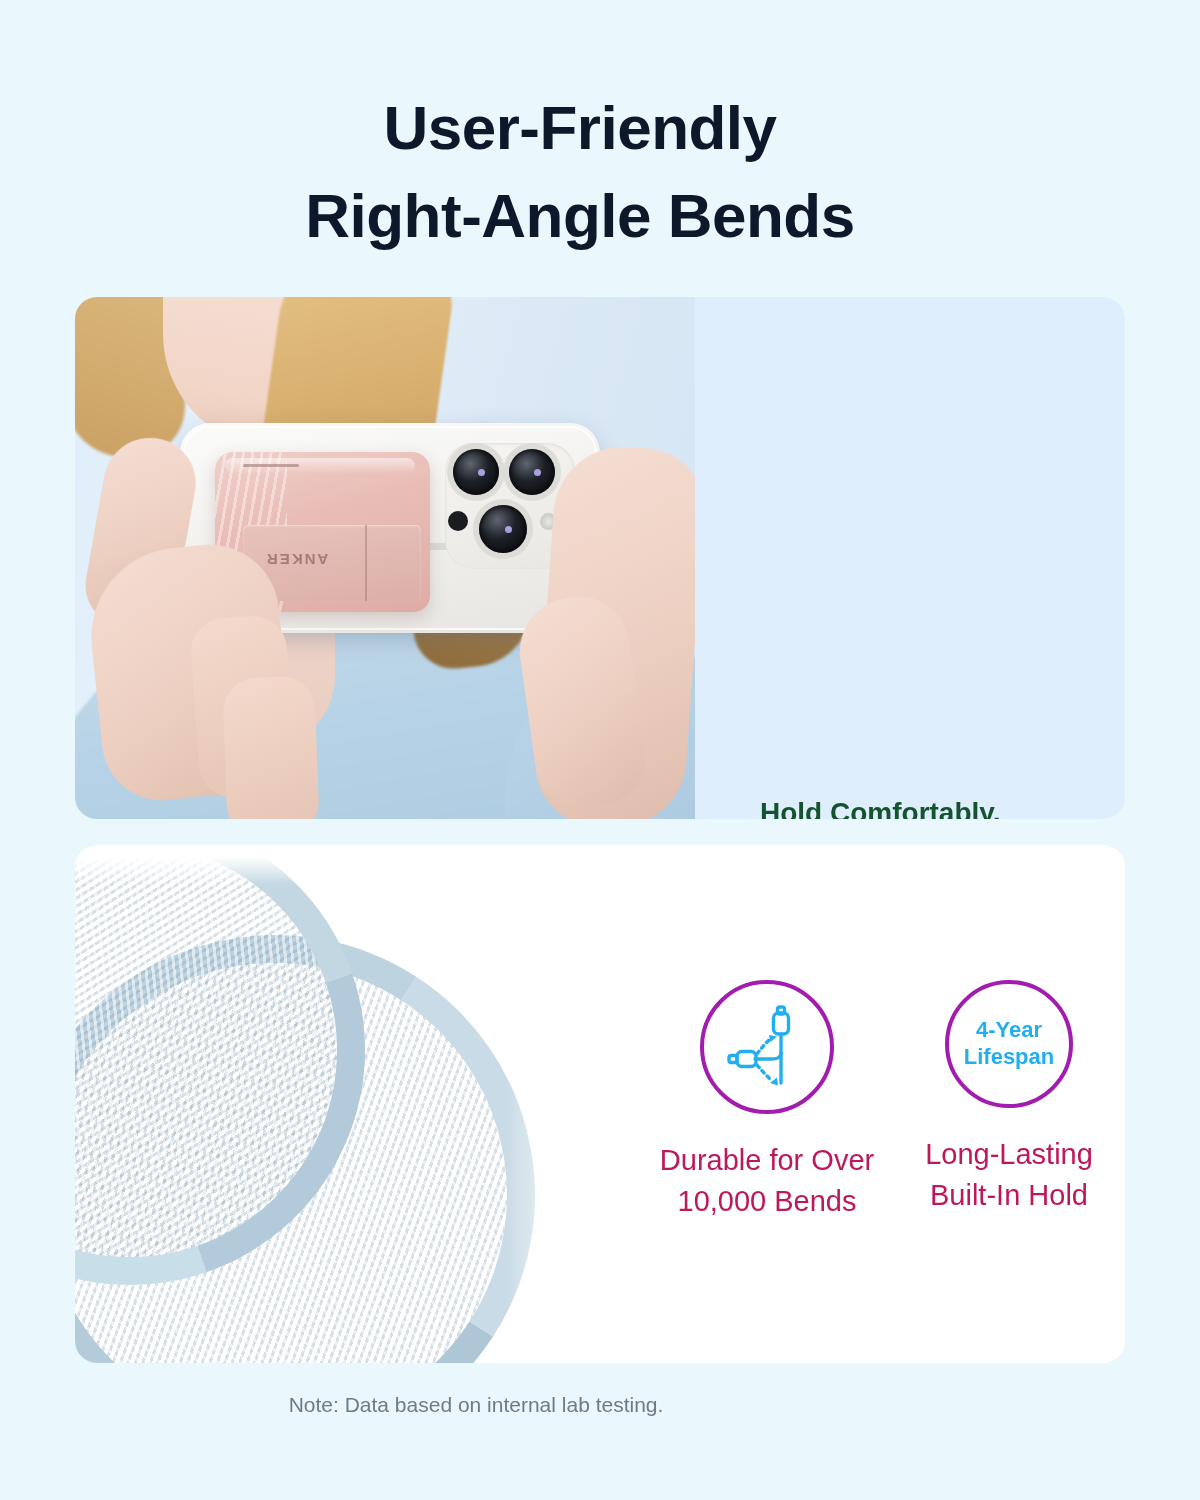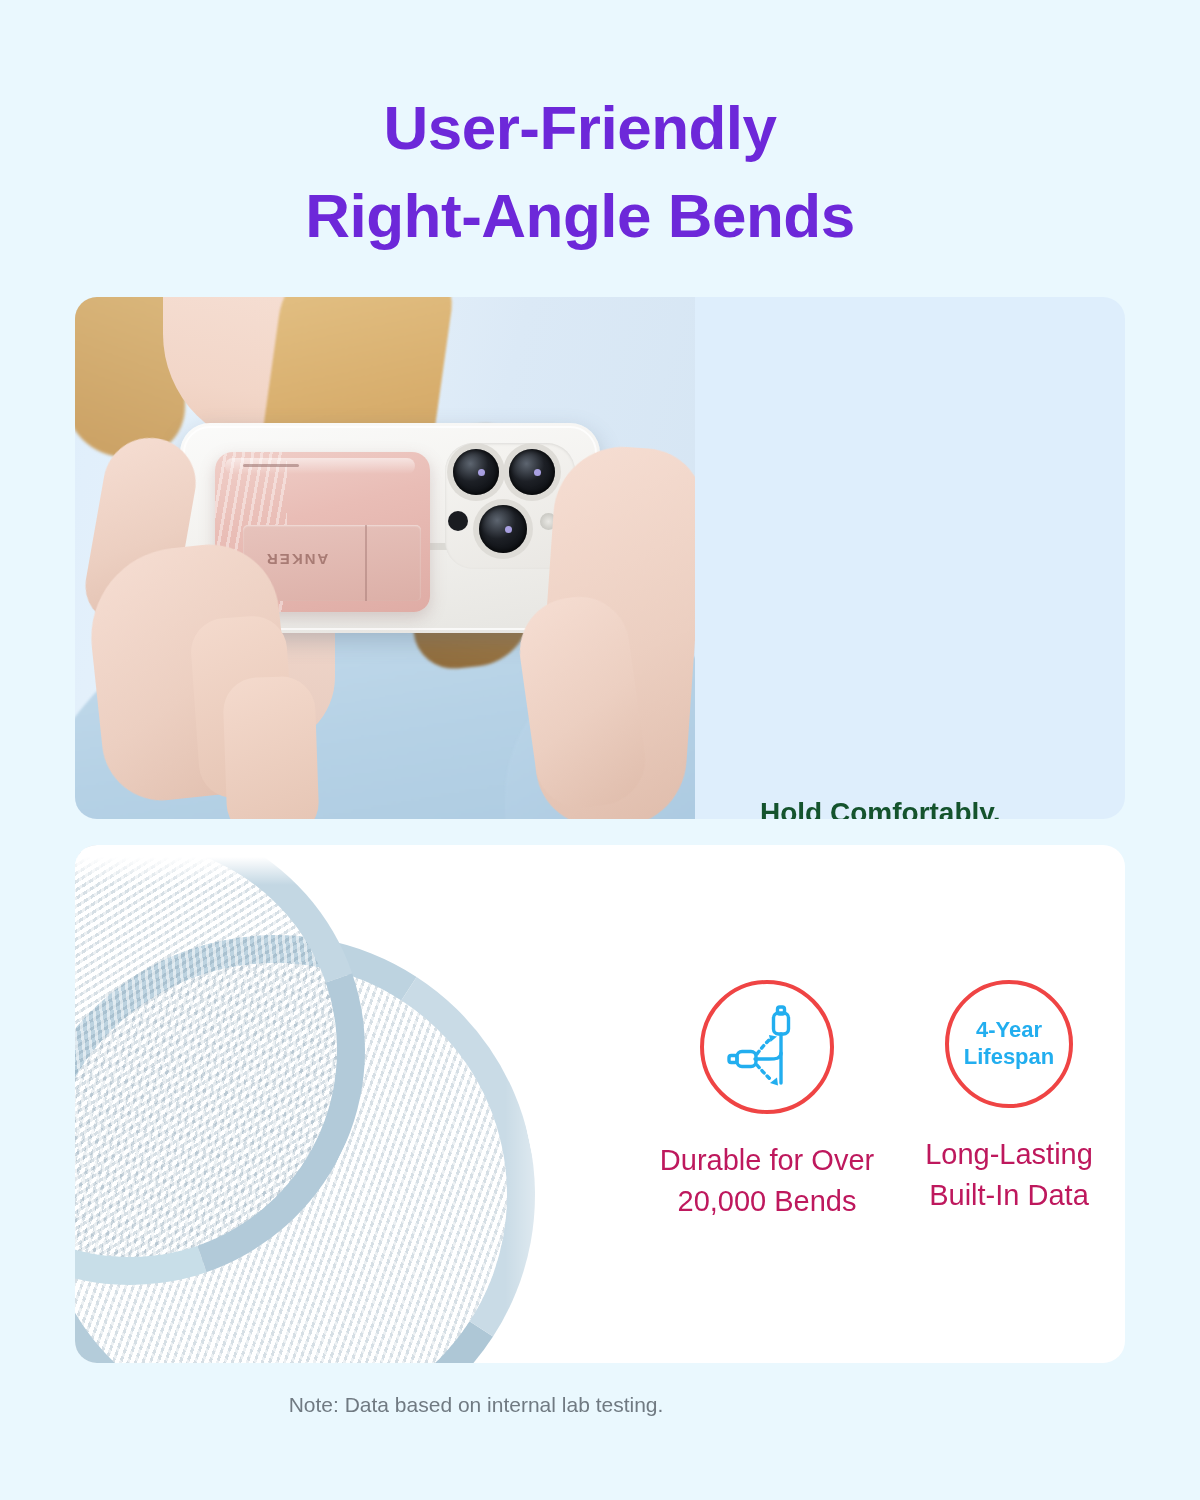--- a/index.html
+++ b/index.html
@@ -7,21 +7,21 @@
     width:1200px; height:1500px;
     background:#eaf8fe;
     font-family:"Liberation Sans", sans-serif;
     overflow:hidden;
   }
   .page { position:relative; width:1200px; height:1500px; background:#eaf8fe; }
 
   
   .headline {
     position:absolute; left:0; top:84px; width:1160px;
-    text-align:center; color:#6d28d9;
+    text-align:center; color:#0f172a;
     font-size:62px; font-weight:bold; line-height:1.42;
     letter-spacing:-0.5px;
   }
   .headline .l2 { display:block; }
 
   
   .card-top {
     position:absolute; left:75px; top:297px; width:1050px; height:522px;
     background:#deeefc; border-radius:22px; overflow:hidden;
   }
@@ -223,21 +223,21 @@
   }
 
   
   .features {
     position:absolute; left:580px; top:135px; width:470px;
     display:flex; justify-content:flex-start; gap:18px;
   }
   .feature { width:224px; display:flex; flex-direction:column; align-items:center; }
   .icon-circle {
     width:134px; height:134px; border-radius:50%;
-    border:4px solid #ef4444; display:flex; align-items:center; justify-content:center;
+    border:4px solid #a21caf; display:flex; align-items:center; justify-content:center;
   }
   .icon-circle.small { width:128px; height:128px; }
   .icon-text {
     color:#22aeef; font-size:22px; font-weight:bold; line-height:1.22; text-align:center;
   }
   .feature-caption {
     margin-top:26px; text-align:center;
     color:#be185d; font-size:29px; line-height:1.42; font-weight:normal;
   }
   .feature-caption .l2 { display:block; }
@@ -346,34 +346,34 @@
 
               <path d="M38 55 C44 47 48 43 52 39" stroke-dasharray="3.2 4.2"></path>
               <path d="M38 66 C44 73 48 77 52 81" stroke-dasharray="3.2 4.2"></path>
             </g>
             <path d="M50 36 L58 37.5 L51.5 43 Z" fill="#22aeef"></path>
             <path d="M51 84 L58 78.5 L59 86.5 Z" fill="#22aeef"></path>
           </svg>
         </div>
         <div class="feature-caption">
           <span>Durable for Over</span>
-          <span class="l2">20,000 Bends</span>
+          <span class="l2">10,000 Bends</span>
         </div>
       </div>
 
       <div class="feature">
         <div class="icon-circle small">
           <div class="icon-text">
             <span>4-Year</span><br>
             <span>Lifespan</span>
           </div>
         </div>
         <div class="feature-caption">
           <span>Long-Lasting</span>
-          <span class="l2">Built-In Data</span>
+          <span class="l2">Built-In Hold</span>
         </div>
       </div>
 
     </div>
   </div>
 
   <div class="footnote">Note: Data based on internal lab testing.</div>
 
 </div>
 

